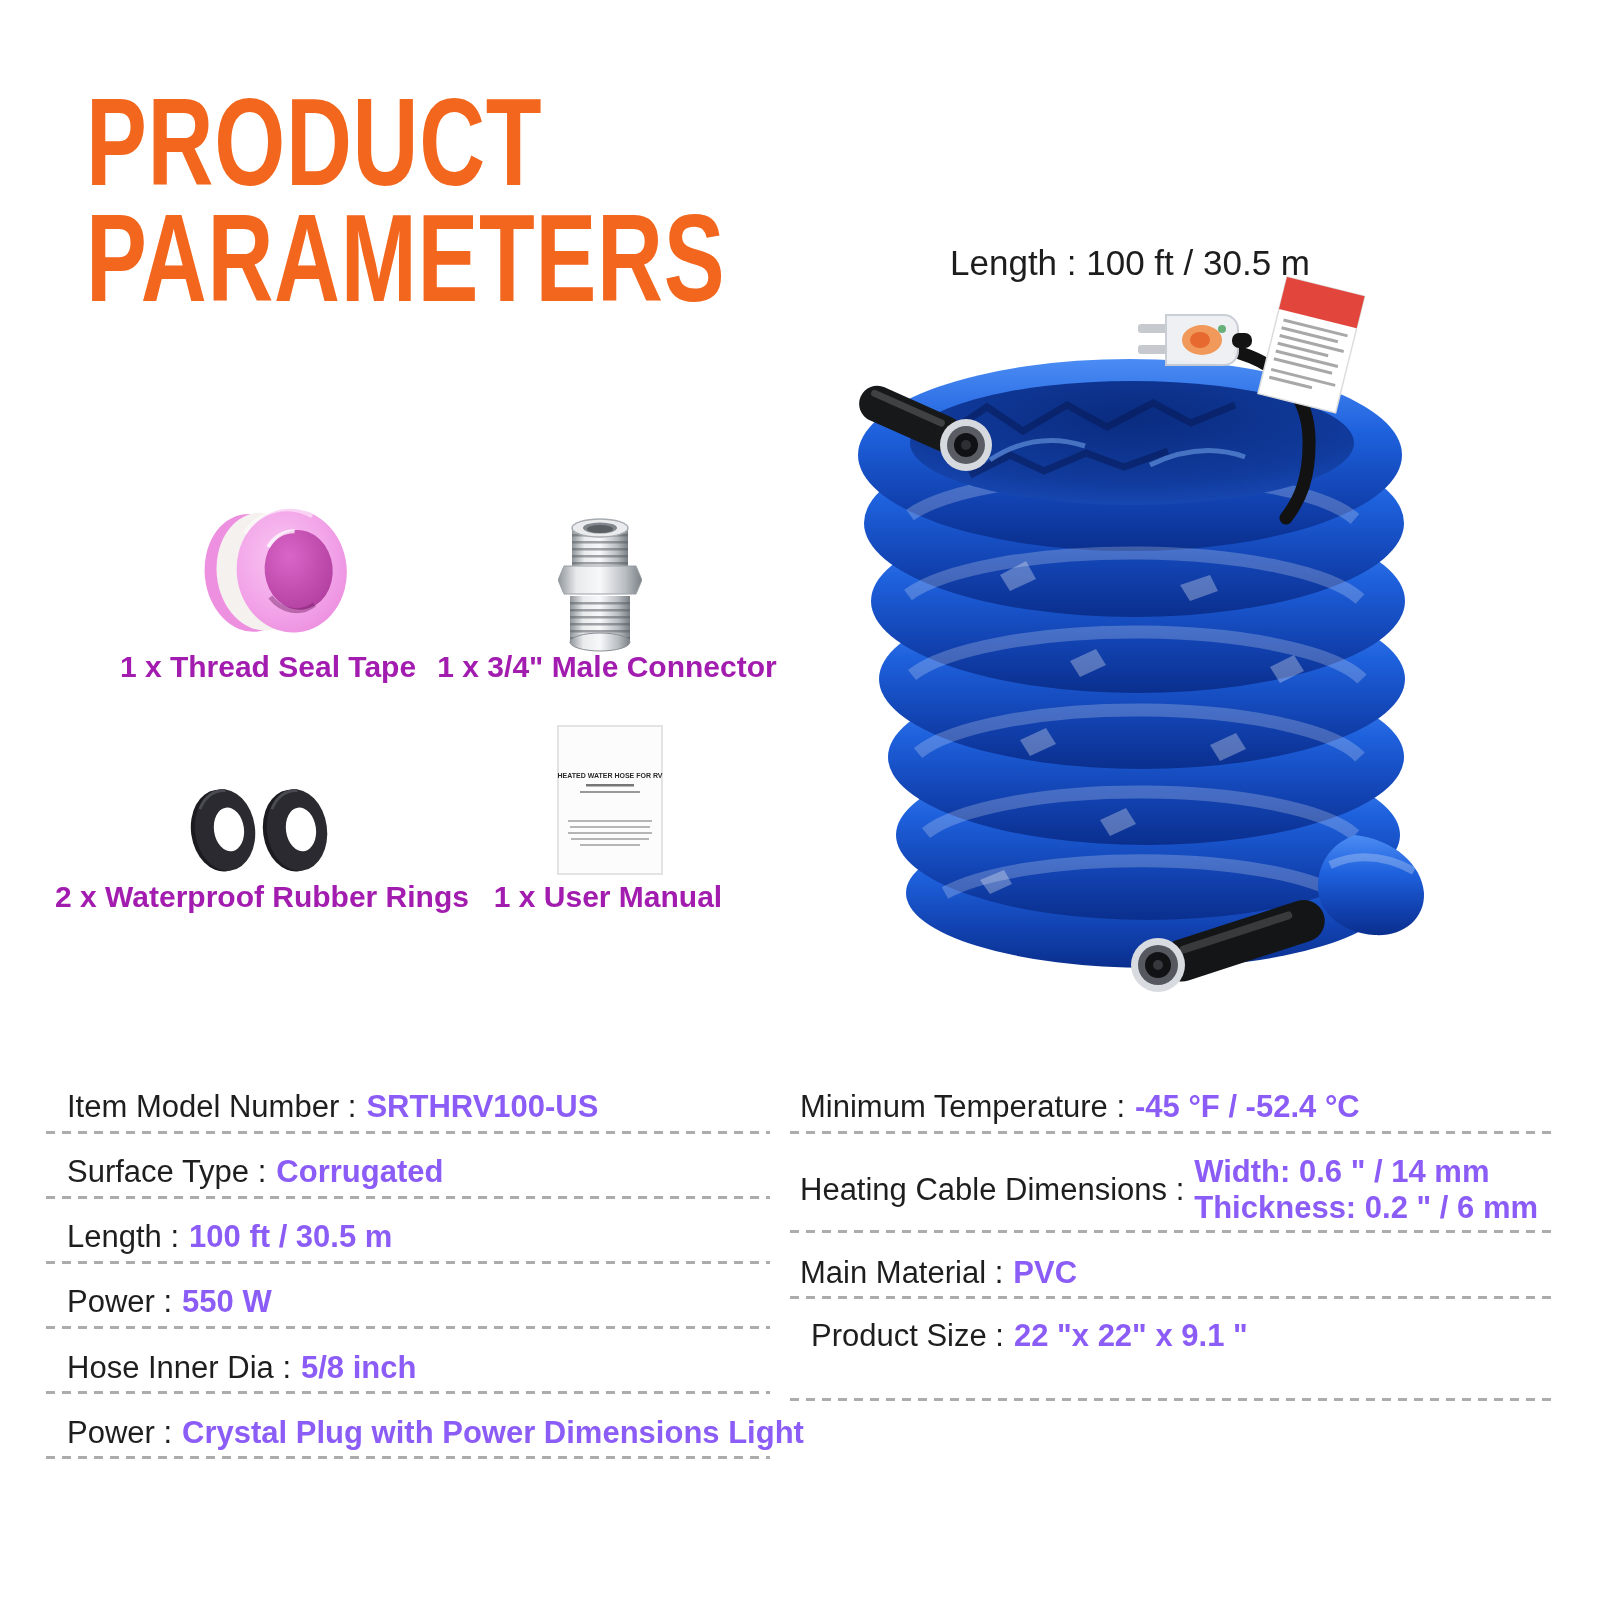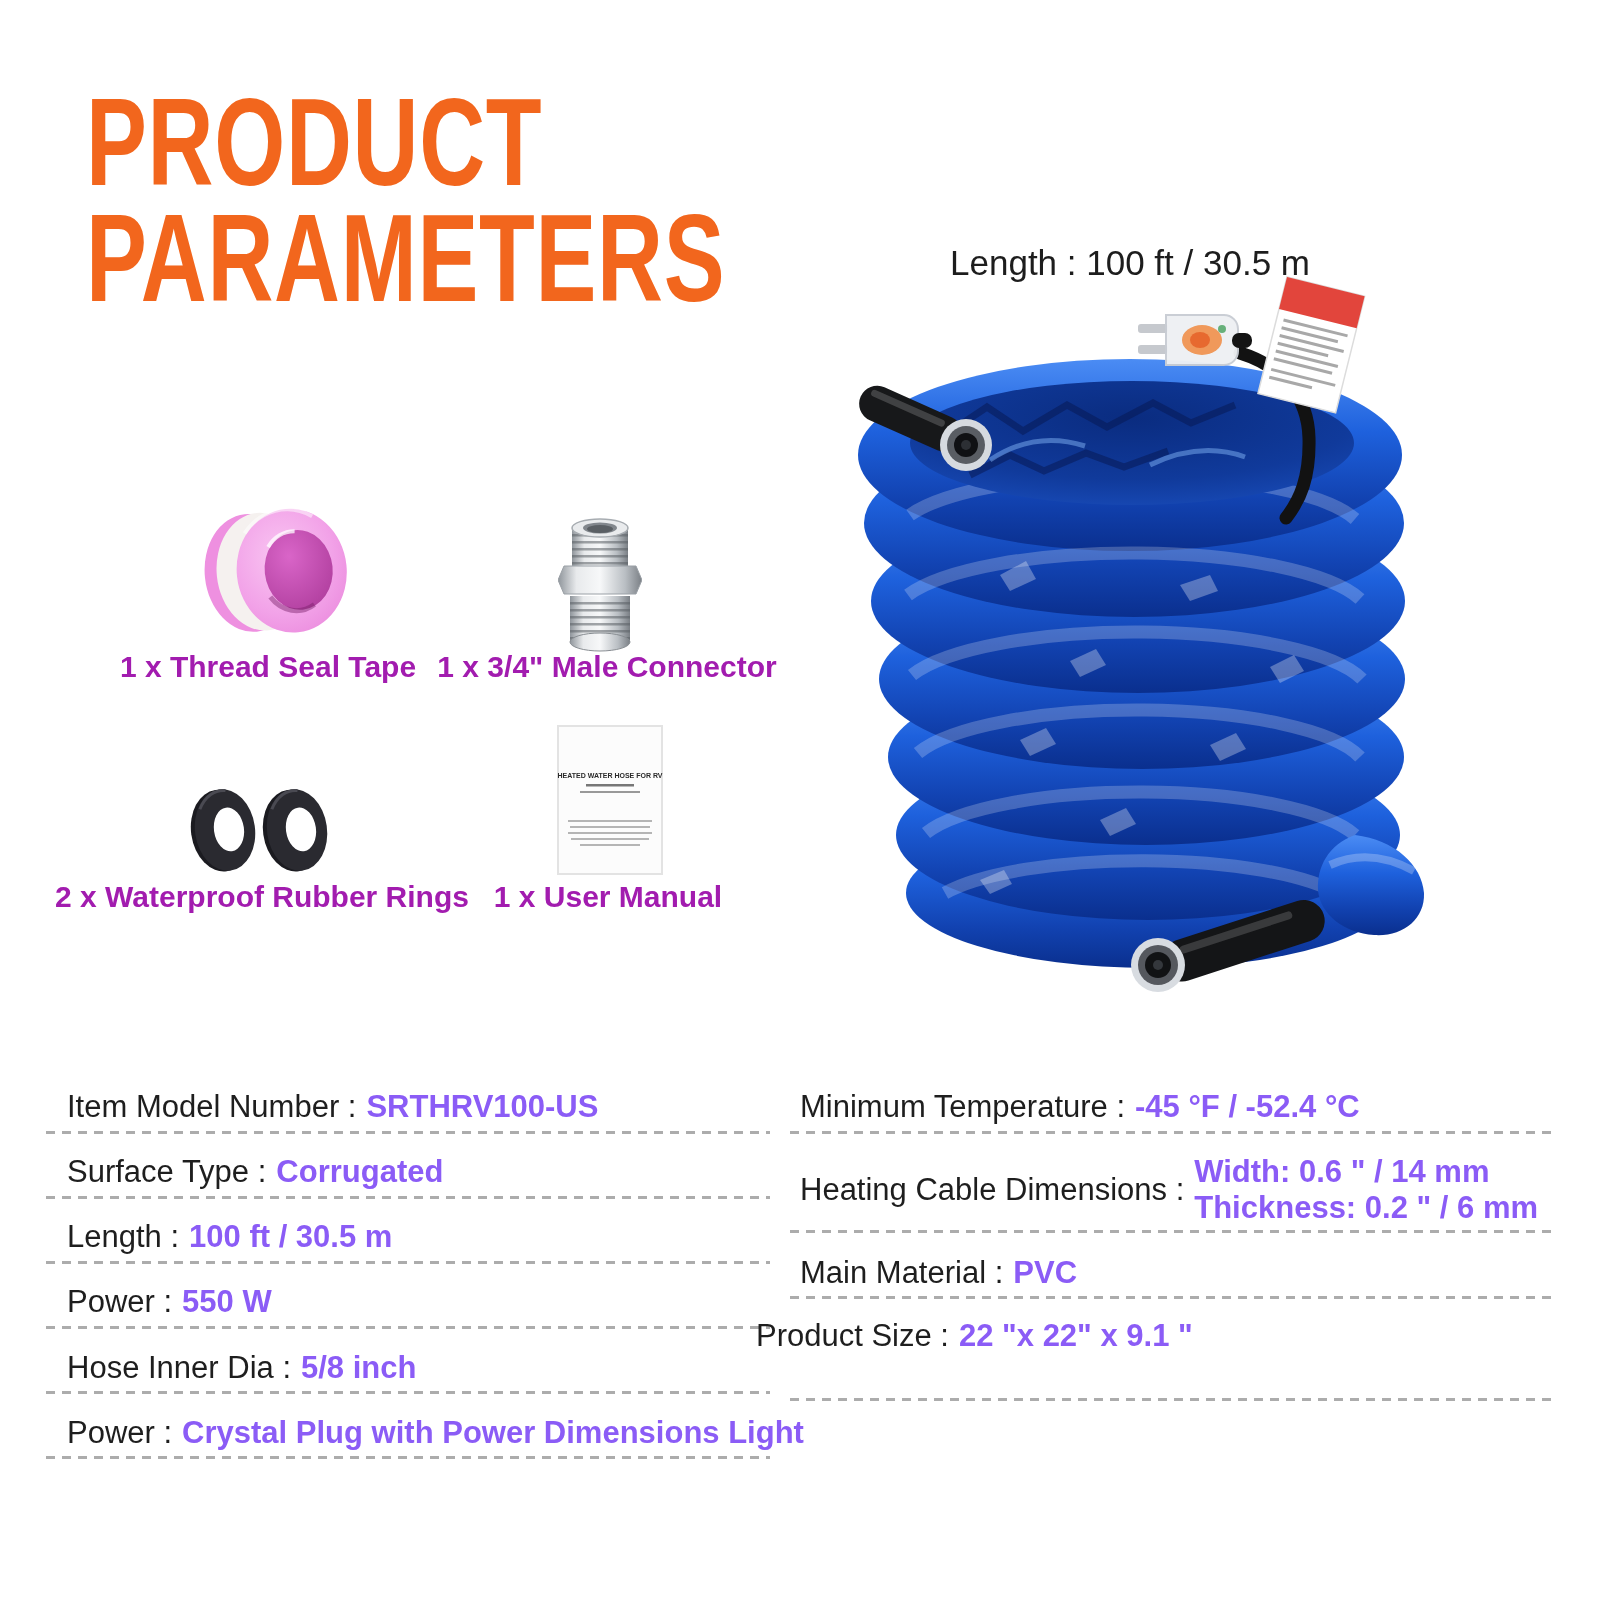--- a/index.html
+++ b/index.html
@@ -281,19 +281,19 @@
   </span>
 </div>
 <div class="dash" style="left:790px;top:1230px;width:765px"></div>
 
 <div class="srow" style="left:800px;top:1254px">
   <span class="lbl">Main Material :</span>
   <span class="val">PVC</span>
 </div>
 <div class="dash" style="left:790px;top:1296px;width:765px"></div>
 
-<div class="srow" style="left:756px;top:1318px">
+<div class="srow" style="left:811px;top:1318px">
   <span class="lbl" style="line-height:36px">Product Size :</span>
   <span class="val stack">
     <span class="vline">22 "x 22" x 9.1 "</span>
   </span>
 </div>
 <div class="dash" style="left:790px;top:1398px;width:765px"></div>
 
 </body></html>

